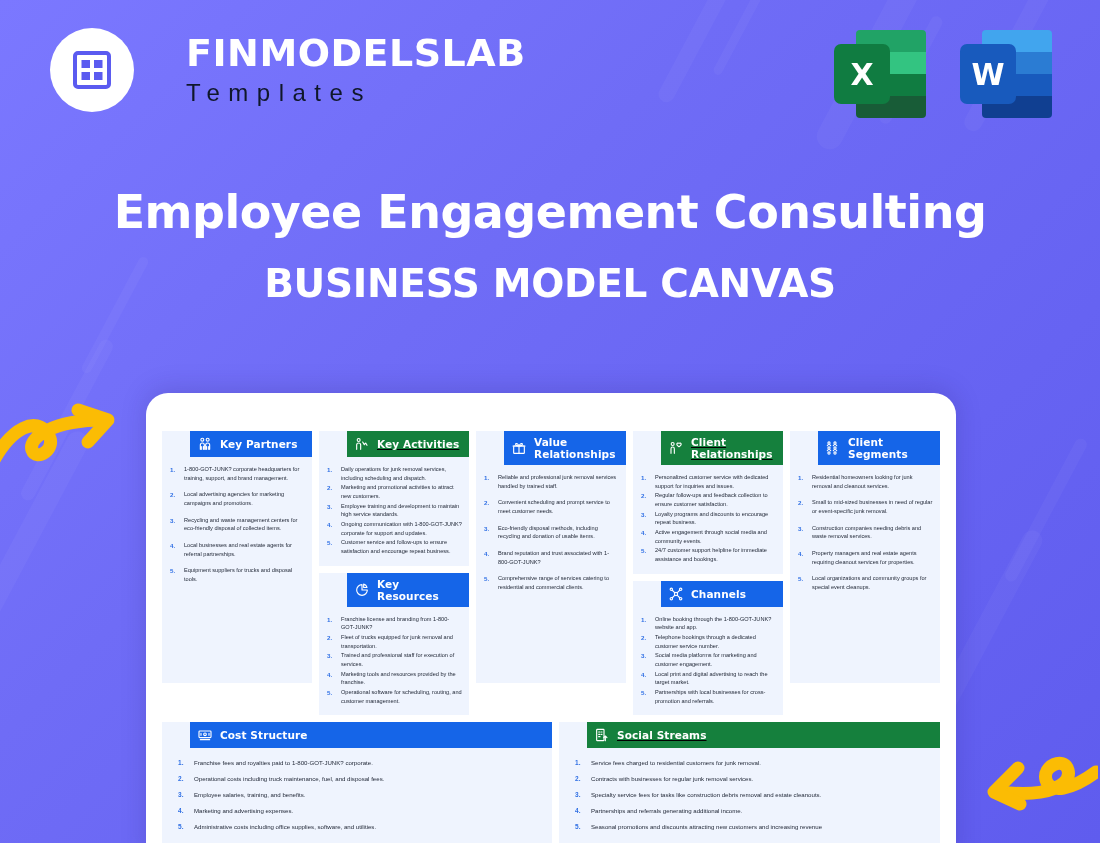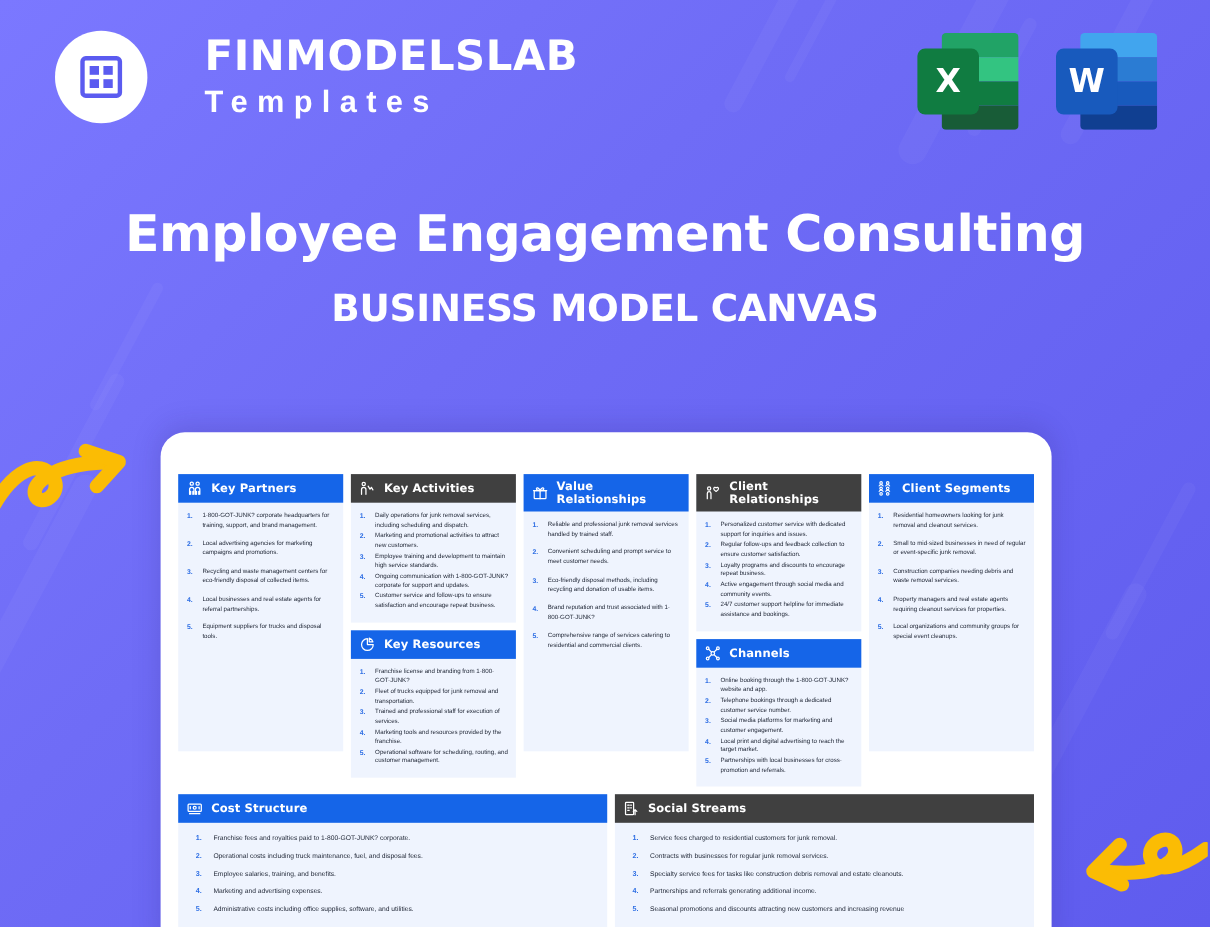--- a/index.html
+++ b/index.html
@@ -29,21 +29,21 @@
   #logo-mark {
     width:84px; height:84px; border-radius:50%;
     background:#fff; display:flex; align-items:center; justify-content:center;
   }
   #logo-text-wrap { display:flex; flex-direction:column;margin-left:32px; }
   #logo-title {
     color:#fff; font-size:38px; font-weight:bold; letter-spacing:.5px; line-height:1;
     font-family:"DejaVu Sans", sans-serif;
   }
   #logo-sub {
-    color:#ffffff; font-size:28px; letter-spacing:8.5px; margin-top:7px; font-weight:700;
+    color:#0f172a; font-size:24px; letter-spacing:8.5px; margin-top:7px; font-weight:400;
   }
   #office-icons { position:absolute; right:48px; top:28px; display:flex; gap:34px; }
   .office-icon { position:relative; width:92px; height:92px; }
   .oi-sheet { position:absolute; left:22px; top:2px; width:70px; height:88px; border-radius:4px; overflow:hidden; }
   .oi-sheet i { position:absolute; left:0; width:100%; height:25%; display:block; }
   .oi-badge {
     position:absolute; left:0; top:16px; width:56px; height:60px; border-radius:7px;
     display:flex; align-items:center; justify-content:center;
     color:#fff; font-size:30px; font-weight:bold; font-family:"DejaVu Sans",sans-serif;
   }
@@ -59,45 +59,45 @@
   #word-icon .oi-sheet i:nth-child(3){ top:50%; background:#185abd; }
   #word-icon .oi-sheet i:nth-child(4){ top:75%; background:#103f91; }
   #word-icon .oi-badge { background:#185abd; }
   
   #title-block { position:absolute; left:0; top:186px; width:1100px; text-align:center; }
   #main-title {
     color:#fff; font-size:46px; font-weight:bold; letter-spacing:-.5px;
     font-family:"DejaVu Sans", sans-serif; line-height:1.15;
   }
   #sub-title {
-    color:#fff; font-size:34px; font-weight:bold; margin-top:22px;
+    color:#fff; font-size:39px; font-weight:bold; margin-top:22px;
     font-family:"DejaVu Sans", sans-serif; letter-spacing:-.3px;
   }
   
   #arrow-left  { position:absolute; left:-8px;  top:398px; }
   #arrow-right { position:absolute; right:2px;  top:742px; }
   
   #tablet {
     position:absolute; left:146px; top:393px; width:810px; height:470px;
     background:#fff; border-radius:22px 22px 0 0;
     box-shadow: 0 -4px 26px rgba(40,30,120,.20);
     padding:38px 16px 0 16px;
   }
   #canvas { width:100%; }
   #canvas-top { display:flex; gap:7px; align-items:flex-start; }
   .col { display:flex; flex-direction:column; gap:7px; }
   .col-1, .col-3, .col-5 { width:152px; }
   .col-2, .col-4 { width:152px; }
   .card { background:#eff4fe; display:flex; flex-direction:column; }
   .card-hd {
     display:flex; align-items:center; gap:7px;
-    padding:5px 7px; min-height:26px;
+    padding:5px 7px; min-height:26px;margin-left:28px;
   }
   .card-hd.blue   { background:#1565e8; }
-  .card-hd.purple { background:#404040; }
+  .card-hd.purple { background:#15803d;text-decoration:underline; }
   .card-ttl {
     color:#fff; font-size:10.5px; font-weight:bold; line-height:1.15;
     font-family:"DejaVu Sans", sans-serif; letter-spacing:.1px;
   }
   .card-bd { padding:8px 7px 9px 5px; }
   ol.items { list-style:none; counter-reset:it; }
   ol.items > li {
     counter-increment: it;
     position:relative; padding-left:17px; margin-bottom:4px;
     font-size:5.6px; line-height:1.55; color:#1d2433;

